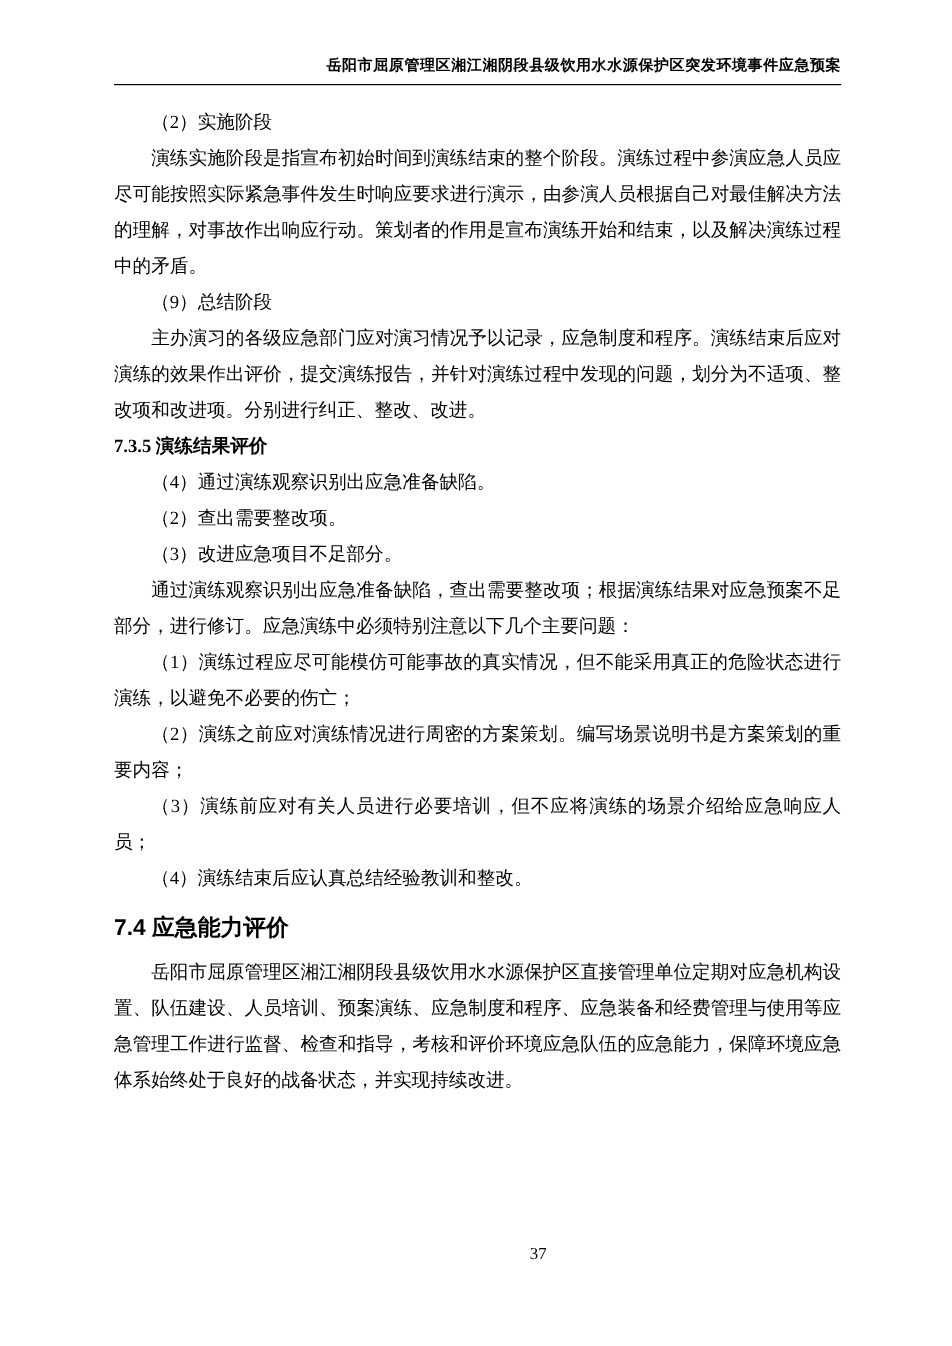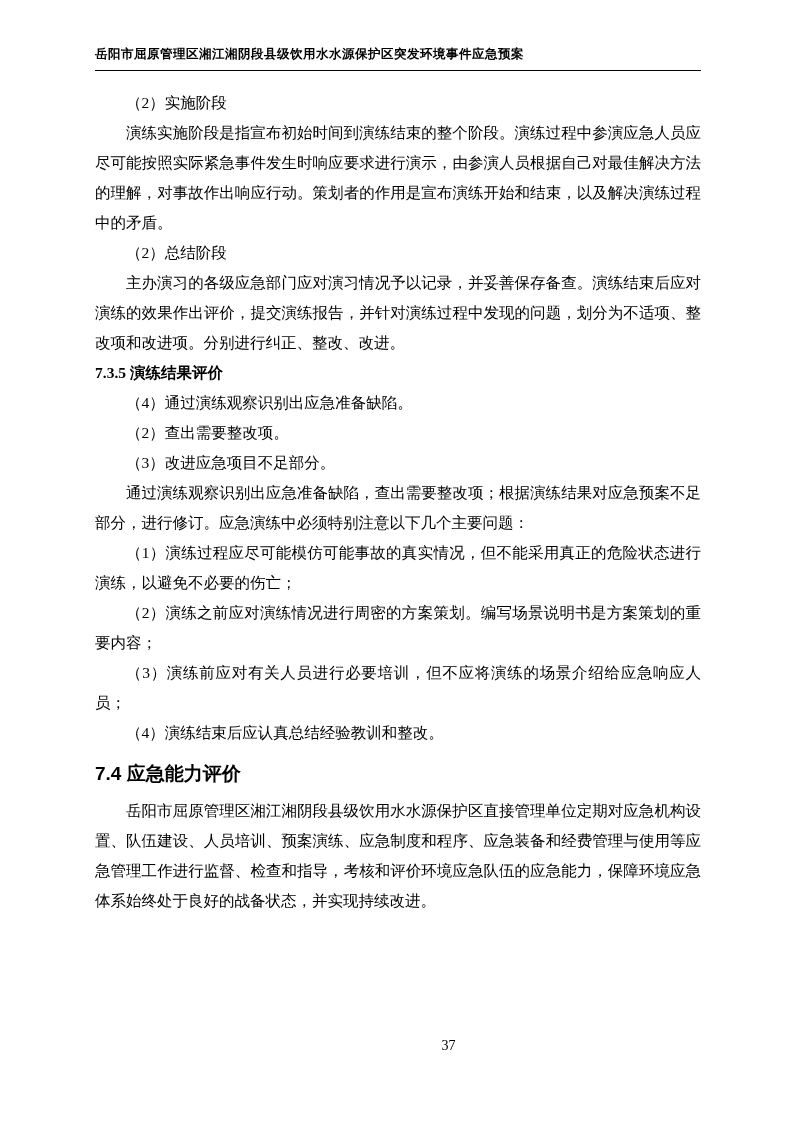--- a/index.html
+++ b/index.html
@@ -9,21 +9,21 @@
     height: 1122px;
     margin: 0 auto;
     background: #ffffff;
     position: relative;
     padding: 46px 92px 0 95px;
     font-family: "Liberation Serif", "DejaVu Serif", serif;
     color: #000000;
     overflow: hidden;
   }
   .doc-header {
-    text-align: left;
+    text-align: right;
     border-bottom: 1px solid #000000;
     padding-bottom: 7px;
   }
   .doc-header-title {
     font-size: 12.5px;
     font-weight: bold;
     letter-spacing: 0.5px;
     white-space: nowrap;
   }
   .content { margin-top: 17px; }
@@ -61,22 +61,22 @@
 
 <div class="page">
 
   <div class="doc-header">
     <div class="doc-header-title">岳阳市屈原管理区湘江湘阴段县级饮用水水源保护区突发环境事件应急预案</div>
   </div>
 
   <div class="content">
     <p class="para">（2）实施阶段</p>
     <p class="para">演练实施阶段是指宣布初始时间到演练结束的整个阶段。演练过程中参演应急人员应尽可能按照实际紧急事件发生时响应要求进行演示，由参演人员根据自己对最佳解决方法的理解，对事故作出响应行动。策划者的作用是宣布演练开始和结束，以及解决演练过程中的矛盾。</p>
-    <p class="para">（2）总结阶段</p>
-    <p class="para">主办演习的各级应急部门应对演习情况予以记录，并妥善保存备查。演练结束后应对演练的效果作出评价，提交演练报告，并针对演练过程中发现的问题，划分为不适项、整改项和改进项。分别进行纠正、整改、改进。</p>
+    <p class="para">（9）总结阶段</p>
+    <p class="para">主办演习的各级应急部门应对演习情况予以记录，应急制度和程序。演练结束后应对演练的效果作出评价，提交演练报告，并针对演练过程中发现的问题，划分为不适项、整改项和改进项。分别进行纠正、整改、改进。</p>
     <h3 class="h3">7.3.5 演练结果评价</h3>
     <p class="para">（4）通过演练观察识别出应急准备缺陷。</p>
     <p class="para">（2）查出需要整改项。</p>
     <p class="para">（3）改进应急项目不足部分。</p>
     <p class="para">通过演练观察识别出应急准备缺陷，查出需要整改项；根据演练结果对应急预案不足部分，进行修订。应急演练中必须特别注意以下几个主要问题：</p>
     <p class="para">（1）演练过程应尽可能模仿可能事故的真实情况，但不能采用真正的危险状态进行演练，以避免不必要的伤亡；</p>
     <p class="para">（2）演练之前应对演练情况进行周密的方案策划。编写场景说明书是方案策划的重要内容；</p>
     <p class="para">（3）演练前应对有关人员进行必要培训，但不应将演练的场景介绍给应急响应人员；</p>
     <p class="para">（4）演练结束后应认真总结经验教训和整改。</p>
     <h2 class="h2">7.4 应急能力评价</h2>

